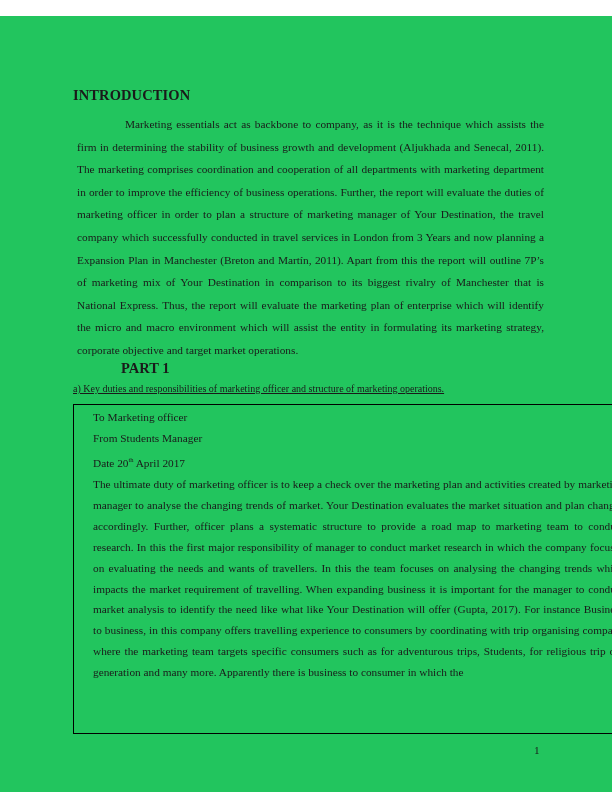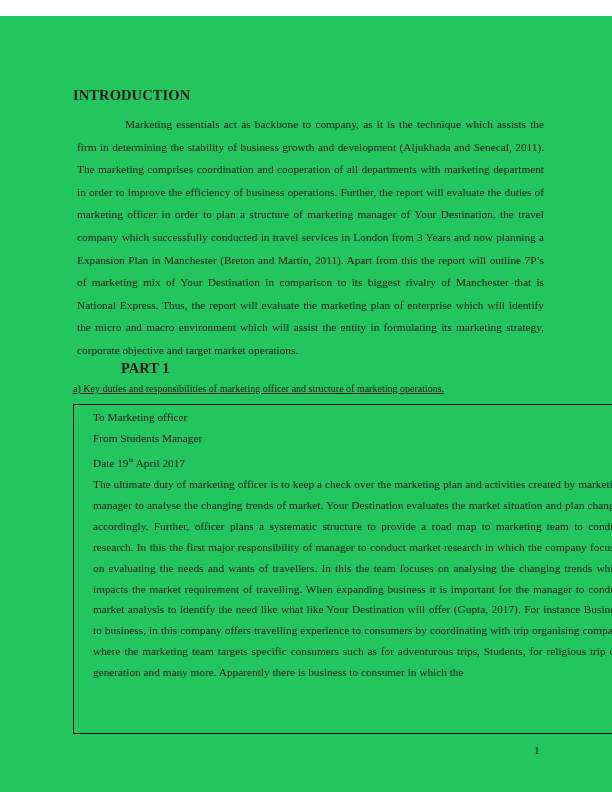--- a/index.html
+++ b/index.html
@@ -24,18 +24,18 @@
 <div class="page">
   <div class="h1">INTRODUCTION</div>
   <p class="intro">Marketing essentials act as backbone to company, as it is the technique which assists the firm in determining the stability of business growth and development (Aljukhada and Senecal, 2011). The marketing comprises coordination and cooperation of all departments with marketing department in order to improve the efficiency of business operations. Further, the report will evaluate the duties of marketing officer in order to plan a structure of marketing manager of Your Destination, the travel company which successfully conducted in travel services in London from 3 Years and now planning a Expansion Plan in Manchester (Breton and Martín, 2011). Apart from this the report will outline 7P’s of marketing mix of Your Destination in comparison to its biggest rivalry of Manchester that is National Express. Thus, the report will evaluate the marketing plan of enterprise which will identify the micro and macro environment which will assist the entity in formulating its marketing strategy, corporate objective and target market operations.</p>
 
   <div class="h2">PART 1</div>
   <div class="subhead">a) Key duties and responsibilities of marketing officer and structure of marketing operations.</div>
 
   <div class="memo">
     <div class="memo-line">To Marketing officer</div>
     <div class="memo-line">From Students Manager</div>
-    <div class="memo-line"><span>Date 19</span><sup>th</sup><span> April 2017</span></div>
+    <div class="memo-line"><span>Date 20</span><sup>th</sup><span> April 2017</span></div>
     <p class="memo-body">The ultimate duty of marketing officer is to keep a check over the marketing plan and activities created by marketing manager to analyse the changing trends of market.  Your Destination evaluates the market situation and plan changes accordingly. Further, officer plans a systematic structure to provide a road map to marketing team to conduct research.  In this the first major responsibility of manager to conduct market research in which the company focuses on evaluating the needs and wants of travellers. In this the team focuses on analysing the changing trends which impacts the market requirement of travelling. When expanding business it is important for the manager to conduct market analysis to identify the need like what like Your Destination will offer (Gupta, 2017). For instance Business to business, in this company offers travelling experience to consumers by coordinating with trip organising company where the marketing team targets specific consumers such as for adventurous trips, Students, for religious trip old generation and many more. Apparently there is business to consumer in which the</p>
   </div>
 
   <div class="page-num">1</div>
 </div>
 
 </body></html>

